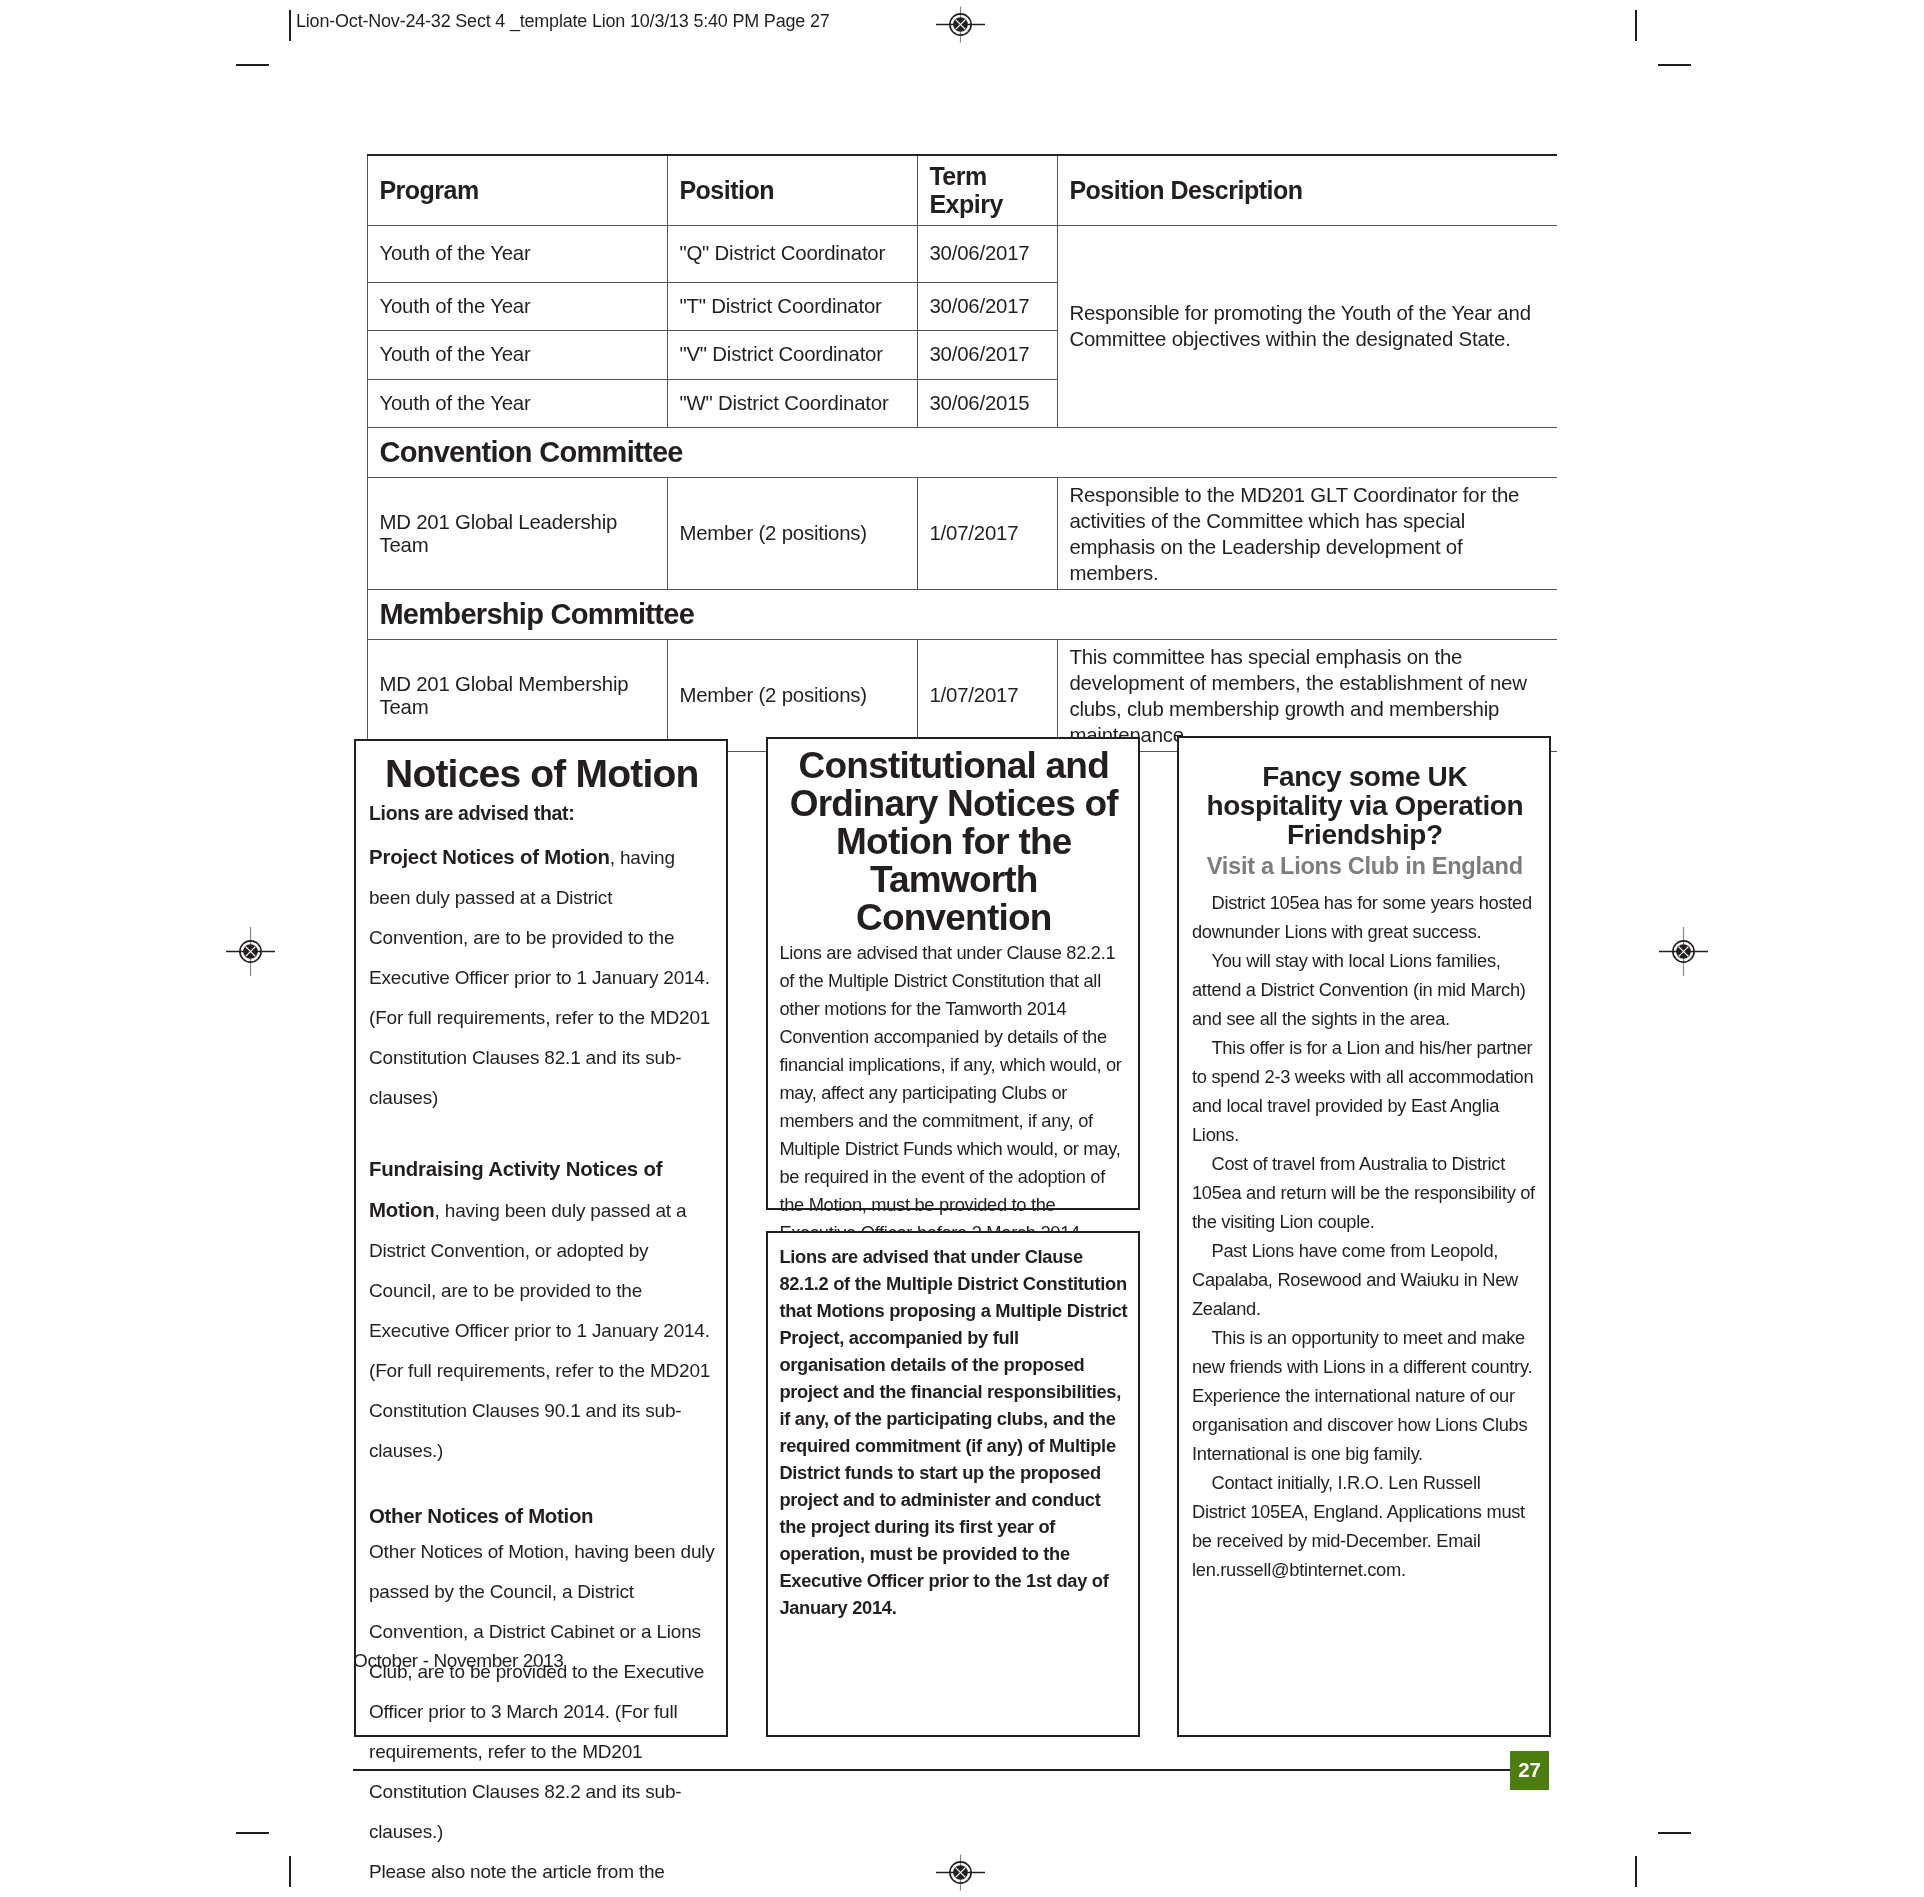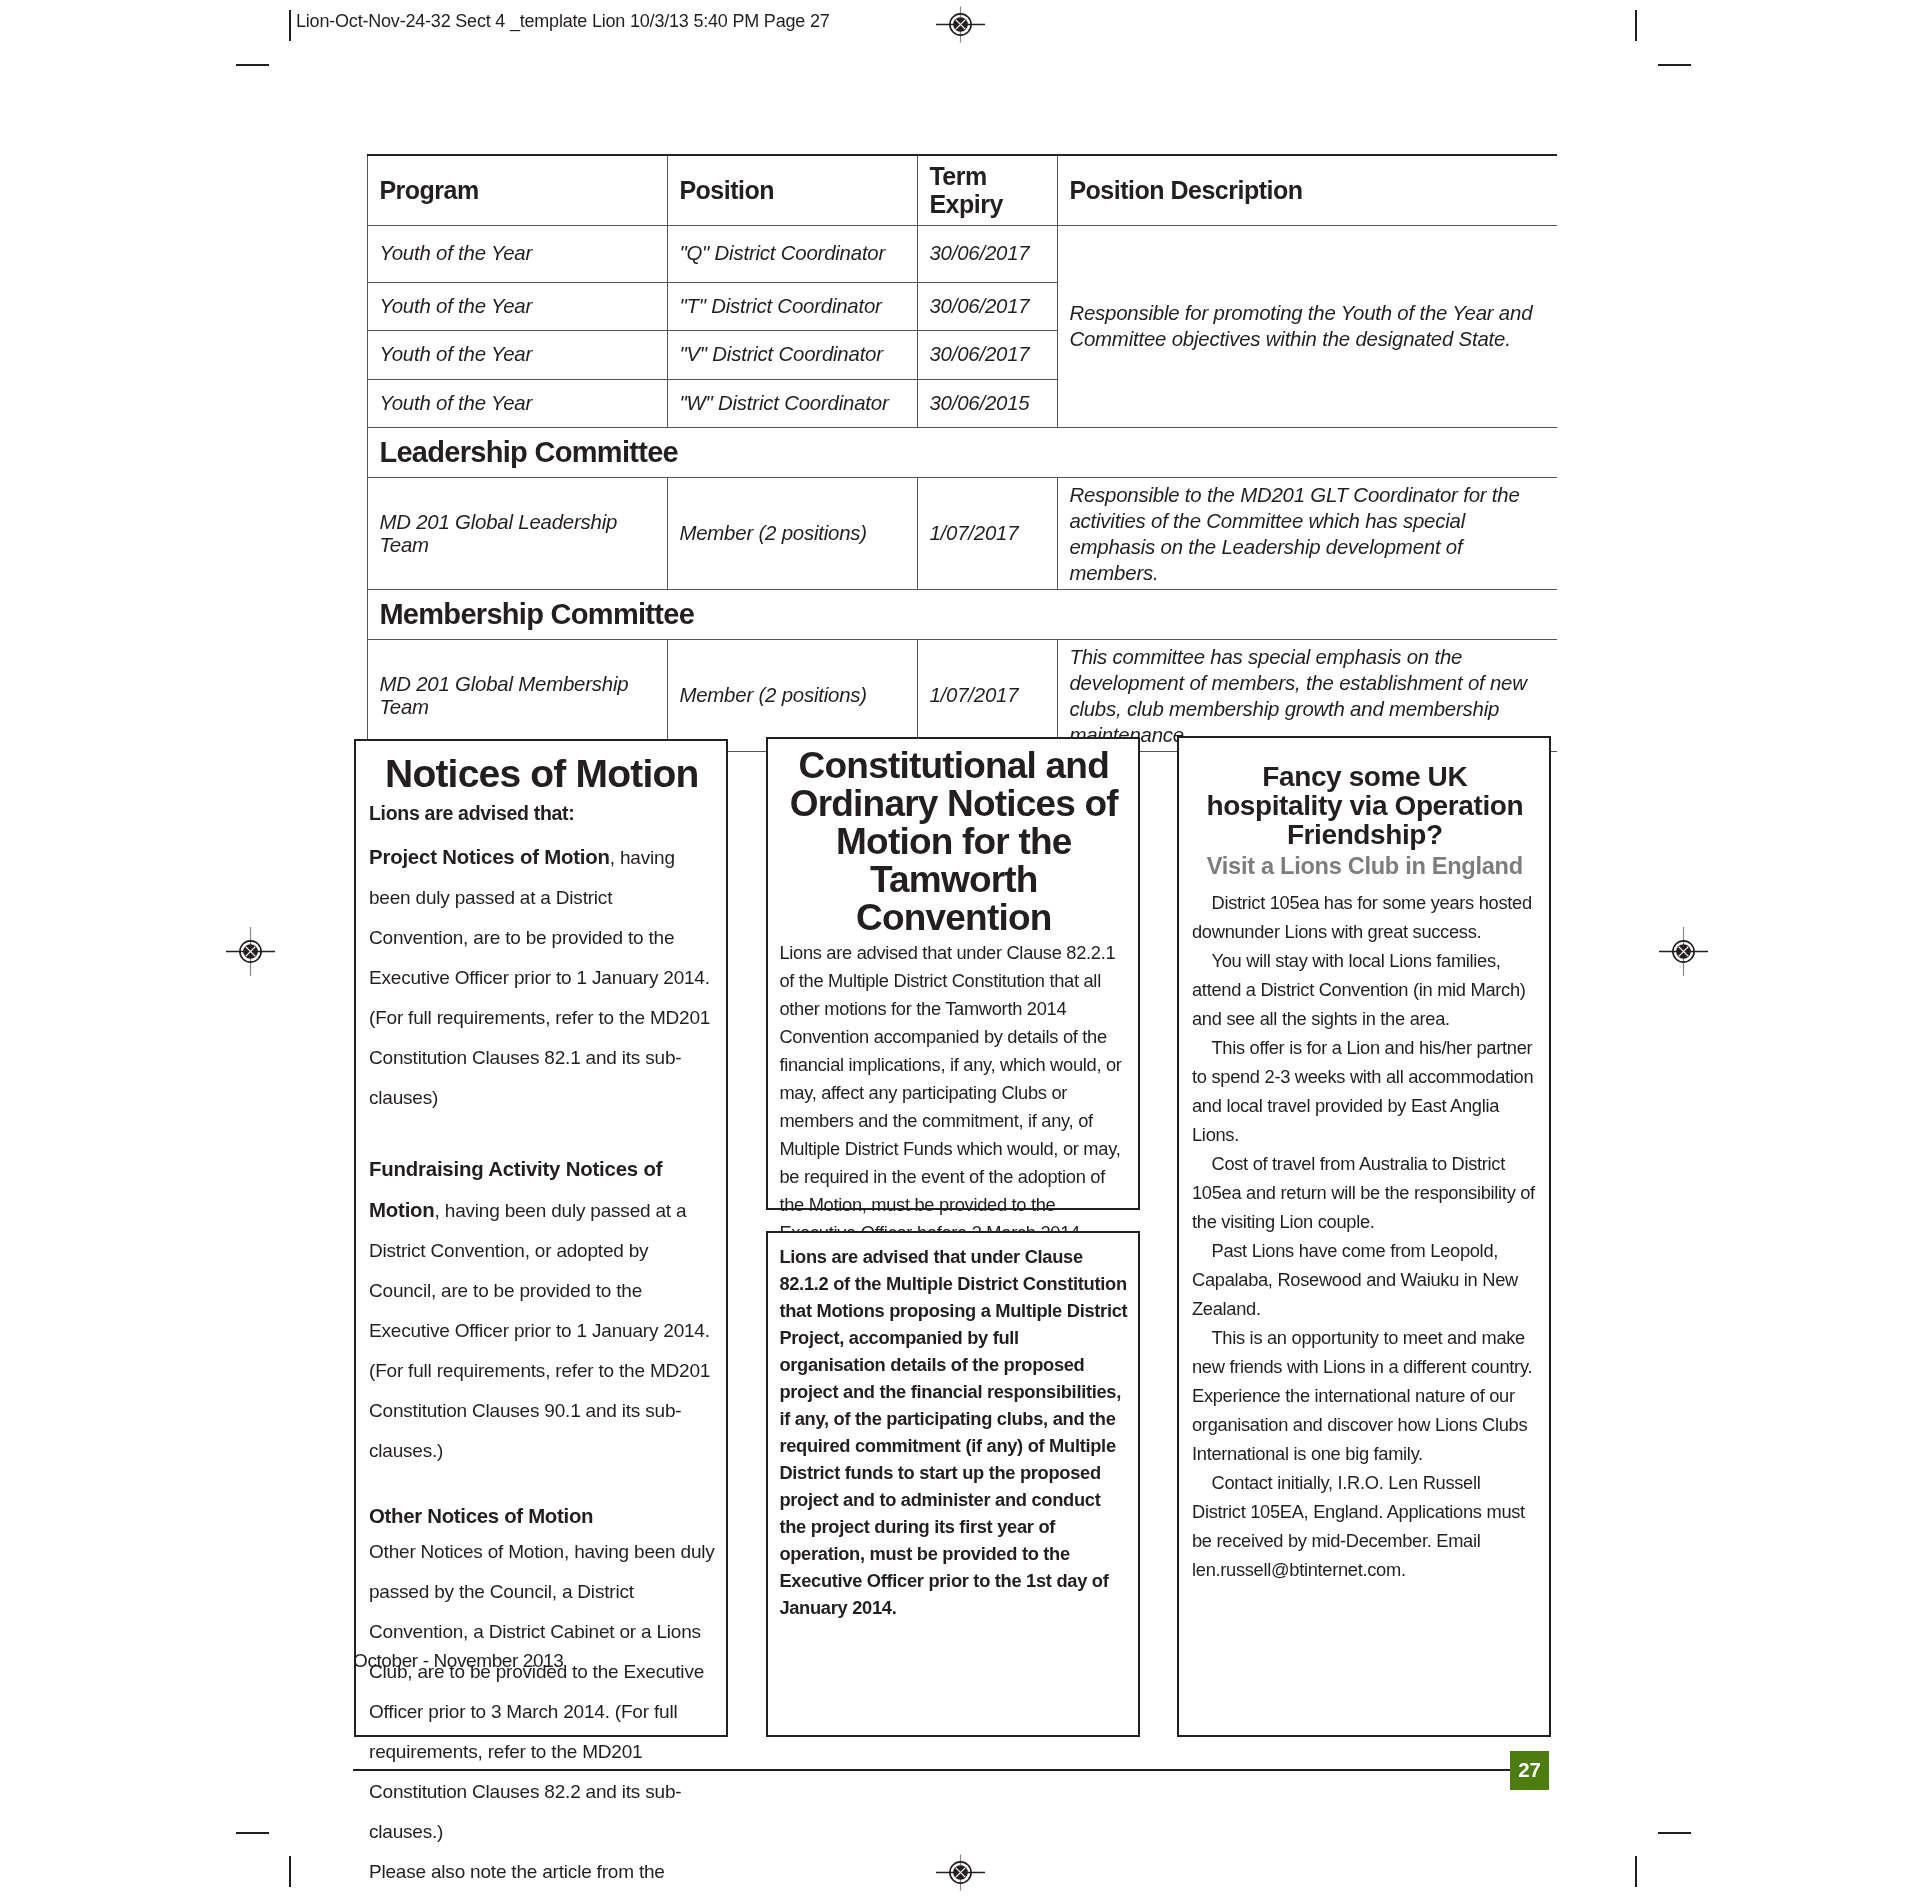--- a/index.html
+++ b/index.html
@@ -13,21 +13,21 @@
   .reg { position: absolute; width: 49px; height: 49px; }
 
   
   .tbl { position: absolute; left: 367px; top: 154px; width: 1189px; border-collapse: collapse;
          table-layout: fixed; font-size: 20.4px; }
   .tbl td, .tbl th { border: 1.6px solid #555; padding: 3.3px 11.4px; vertical-align: middle; text-align: left; font-weight: normal; }
   .tbl tr:first-child th { border-top: 2.4px solid #222; }
   .tbl th { font-size: 25px; font-weight: bold; letter-spacing: -0.5px; line-height: 1.15; }
   .tbl td.last, .tbl th.last { border-right: 0; }
   .tbl .section td { font-size: 29px; font-weight: bold; letter-spacing: -0.7px; height: 46px; padding: 1.6px 11.4px; border-right: 0; }
-  .tbl .row td { height: 41px; letter-spacing: -0.2px; font-style: italic; }
+  .tbl .row td { height: 41px; letter-spacing: -0.2px; }
   .tbl .desc { line-height: 26px; }
 
   
   .box { position: absolute; border: 2.4px solid #231f20; box-sizing: border-box; background: #fff; }
   .box h2 { margin: 0; text-align: center; font-weight: bold; letter-spacing: -0.8px; }
   .b1 { left: 354px; top: 739px; width: 374px; height: 998px; padding: 8.1px 11.4px 0 13px; }
   .b1 h2 { font-size: 39px; line-height: 50px; }
   .b1 .lead { font-size: 19.5px; font-weight: bold; margin: 3.3px 0 11.4px; letter-spacing: -0.3px; }
   .b1 p { margin: 0; font-size: 19px; line-height: 40px; letter-spacing: -0.2px; }
   .b1 p.gap { margin-top: 31px; }
@@ -130,21 +130,21 @@
     <td>Youth of the Year</td>
     <td>"V" District Coordinator</td>
     <td>30/06/2017</td>
   </tr>
   <tr class="row" style="height:48px;">
     <td>Youth of the Year</td>
     <td>"W" District Coordinator</td>
     <td>30/06/2015</td>
   </tr>
   <tr class="section">
-    <td colspan="4">Leadership Committee</td>
+    <td colspan="4">Convention Committee</td>
   </tr>
   <tr class="row" style="height:79px;">
     <td>MD 201 Global Leadership Team</td>
     <td>Member  (2 positions)</td>
     <td>1/07/2017</td>
     <td class="last desc">Responsible to the MD201 GLT Coordinator for the activities of the Committee which has special emphasis on the Leadership development of members.</td>
   </tr>
   <tr class="section">
     <td colspan="4">Membership Committee</td>
   </tr>

